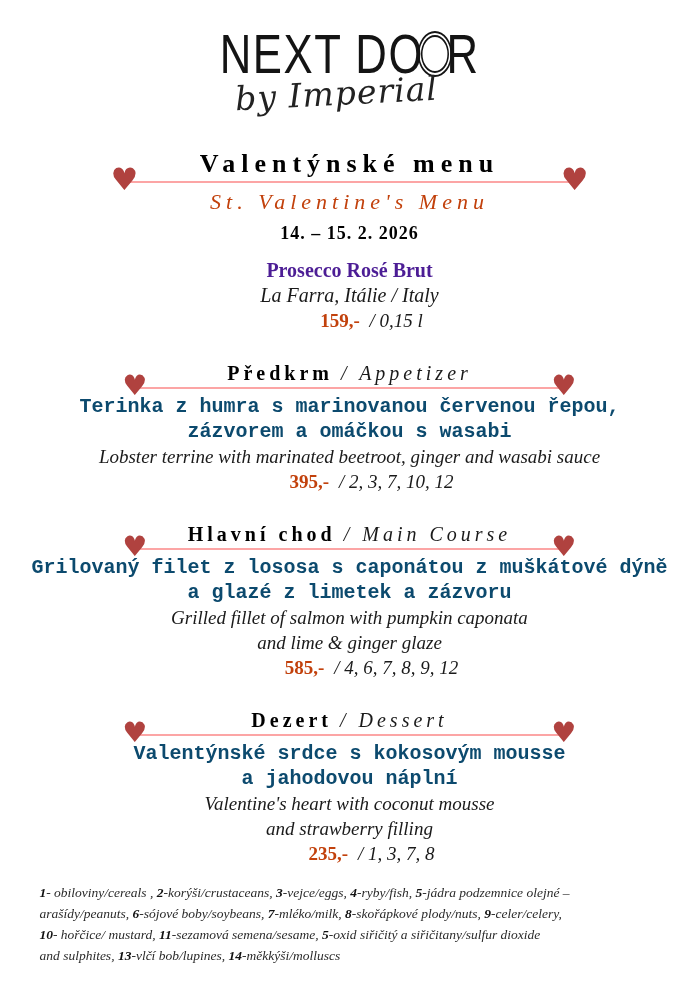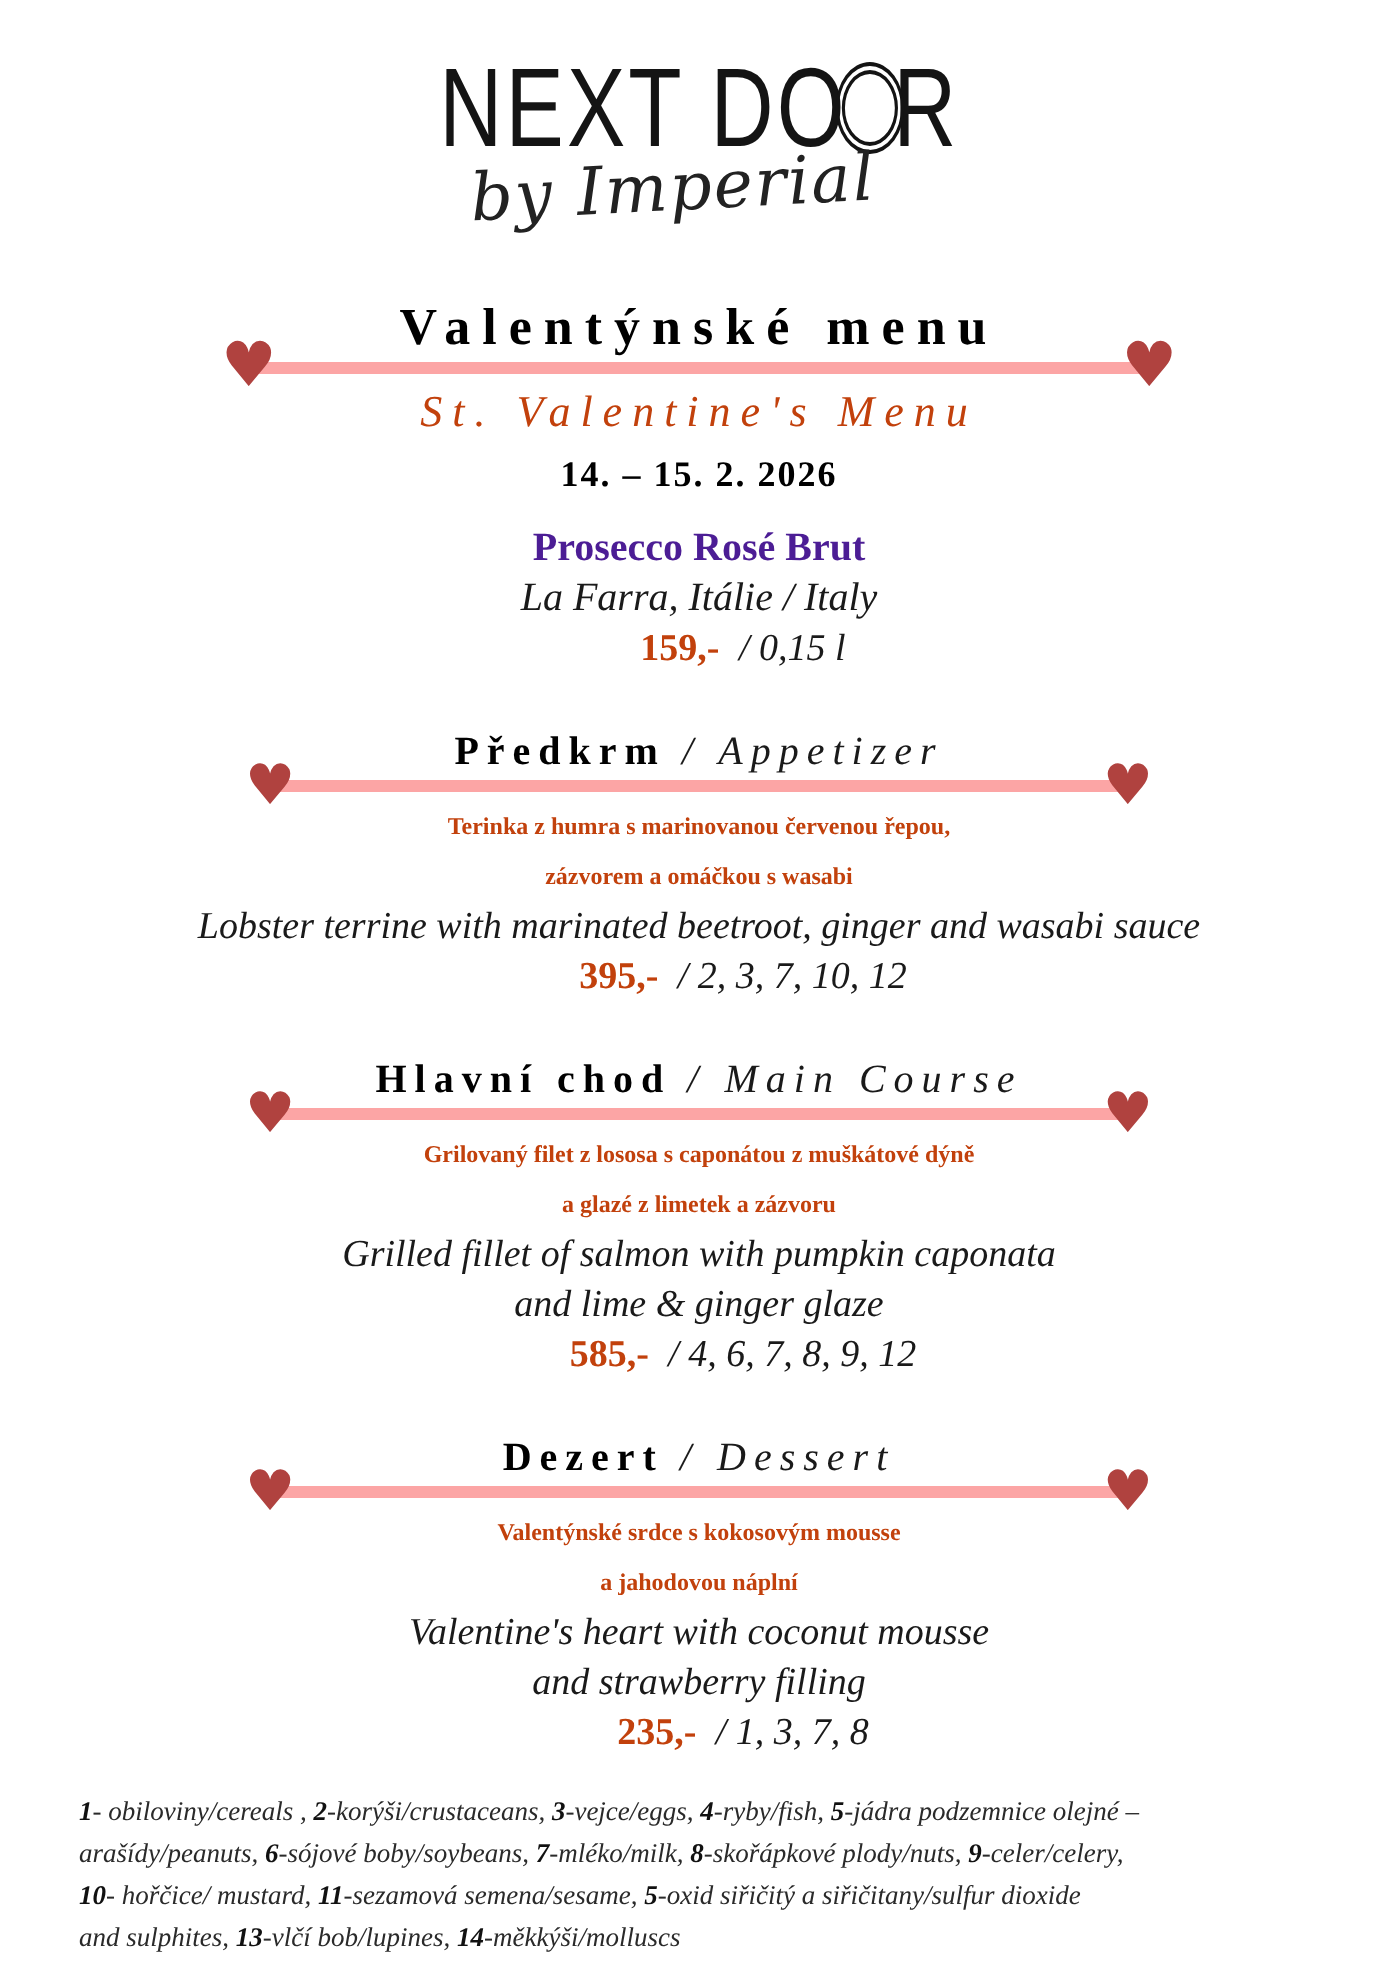--- a/index.html
+++ b/index.html
@@ -71,21 +71,21 @@
     line-height: 1;
     position: relative;
     z-index: 1;
   }
   .title-header .heart  { font-size: 31px; transform: translateY(12px); }
   .course-header .heart { font-size: 28px; transform: translateY(11px); }
   .header-middle {
     flex: 1;
     margin: 0 -9px;
     text-align: center;
-    border-bottom: 6px solid #fca5a5;
+    border-bottom: 2px solid #fca5a5;
     padding-bottom: 2px;
     white-space: nowrap;
   }
   .title-czech {
     font-size: 26px;
     font-weight: bold;
     letter-spacing: 6px;
     color: #000;
   }
   .course-czech {
@@ -121,23 +121,24 @@
   }
 
   
   .aperitif { margin-top: 14px; text-align: center; line-height: 25px; }
 
   
   .course { margin-top: 28px; text-align: center; }
   .course .section-header { margin-bottom: 5px; }
   .dish-name {
     font-weight: bold;
-    font-size: 12px;
+    font-size: 20px;
     line-height: 25px;
-    color: #c2410c;
+    color: #0c4a6e;
+    font-family: Liberation Mono, monospace;
   }
   .dish-desc {
     font-style: italic;
     font-size: 19px;
     line-height: 25px;
   }
   .price-line {
     position: relative;
     left: 22px;
     font-size: 19px;

